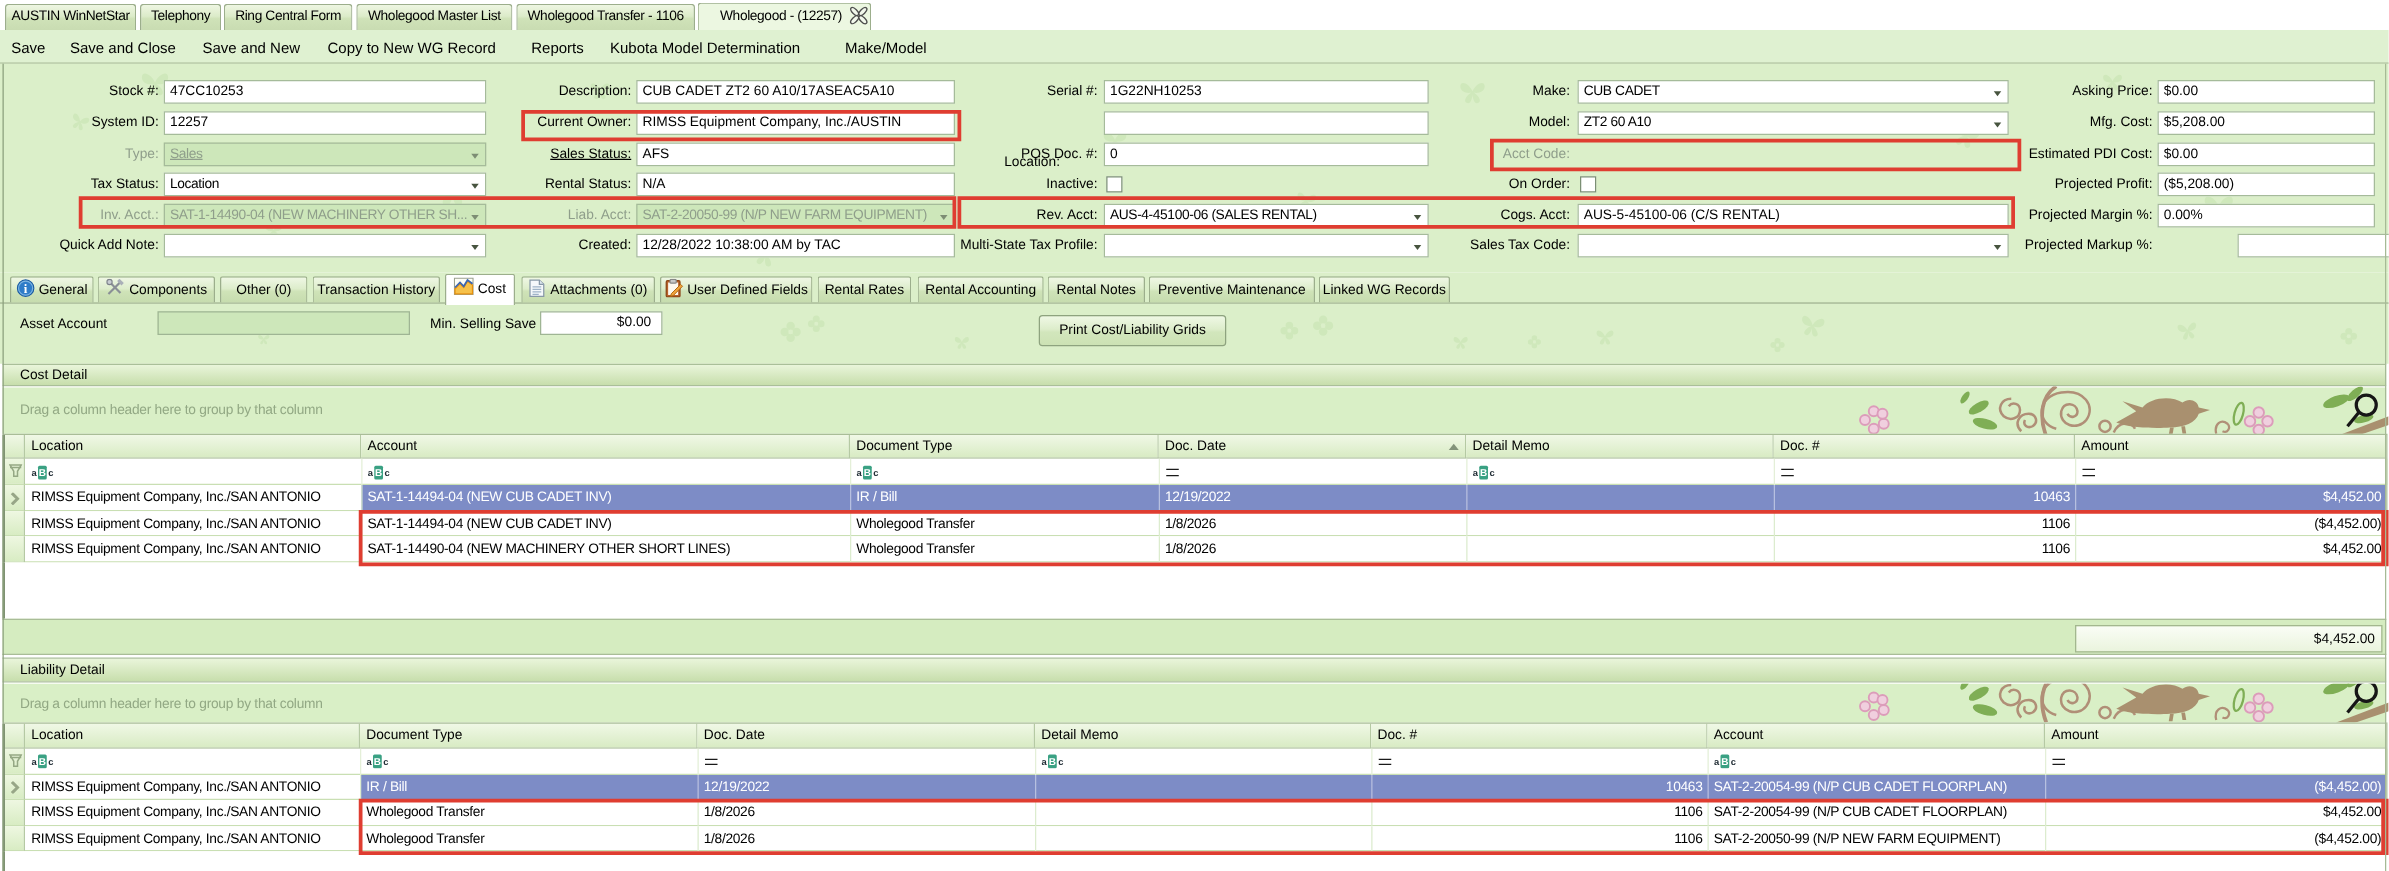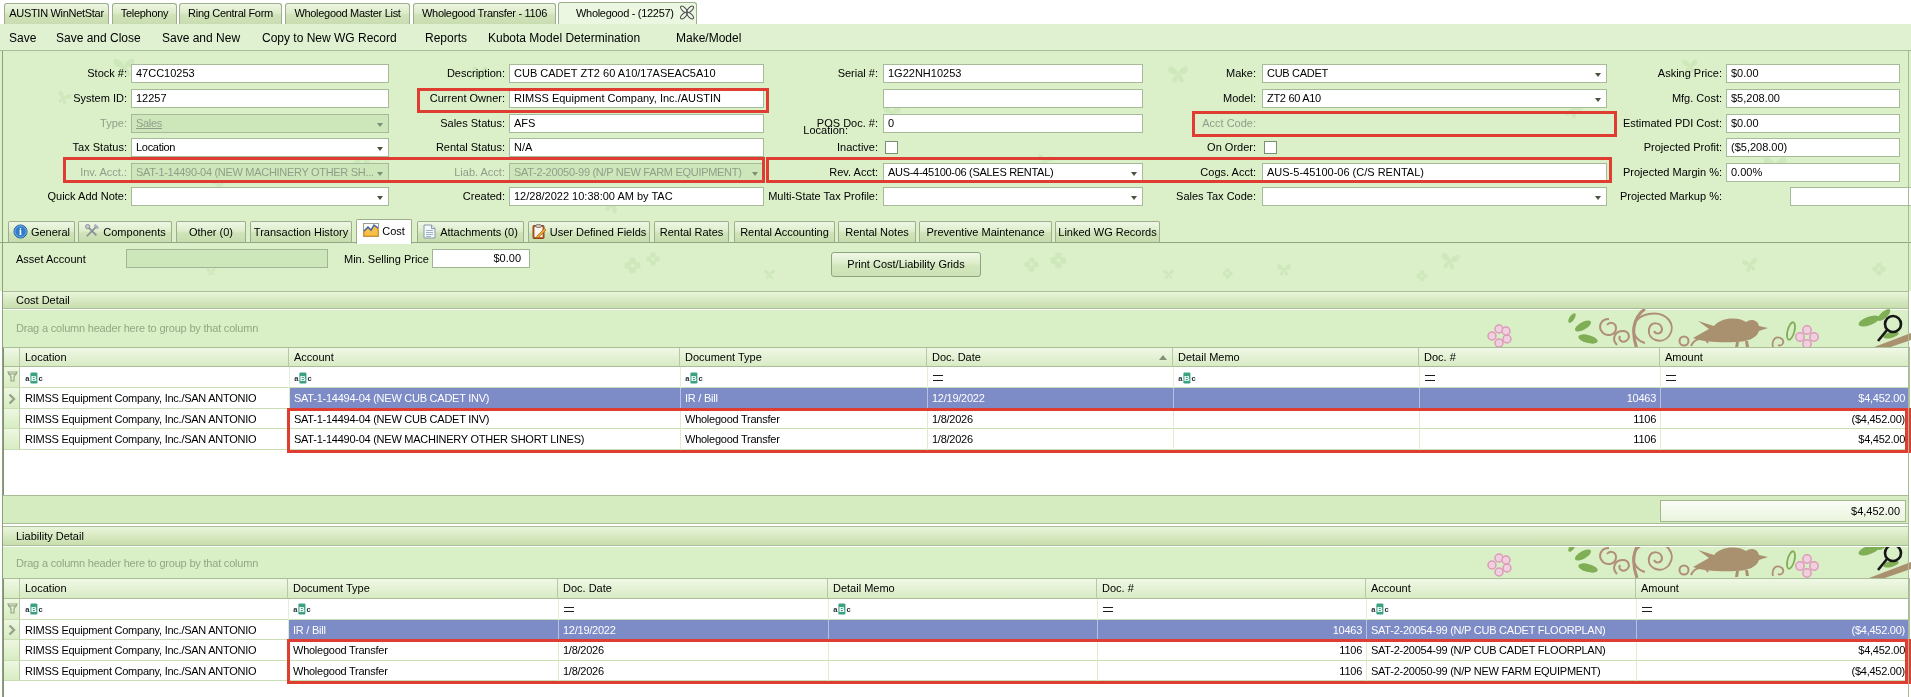--- a/index.html
+++ b/index.html
@@ -139,21 +139,21 @@
       <div style="overflow:hidden;height:100%;margin-right:11px;letter-spacing:-0.3px;">ZT2 60 A10</div>
       <div class="arr"></div>
     </div>
 <div class="lab" style="left:1522px;top:89px;width:200px;">Mfg. Cost:</div>
 <div class="fld" style="left:1726px;top:89px;width:174px;">$5,208.00</div>
 <div class="lab" style="left:-73px;top:114px;width:200px;color:#8f9e8b;">Type:</div>
 <div class="fld dis" style="left:131px;top:114px;width:258px;">
       <div style="overflow:hidden;height:100%;margin-right:11px;letter-spacing:-0.3px;text-decoration:underline;">Sales</div>
       <div class="arr arrd"></div>
     </div>
-<div class="lab" style="left:305px;top:114px;width:200px;">Sales Status:</div>
+<div class="lab" style="left:305px;top:114px;width:200px;text-decoration:underline;">Sales Status:</div>
 <div class="fld" style="left:509px;top:114px;width:255px;">AFS</div>
 <div class="lab" style="left:678px;top:114px;width:200px;">POS Doc. #:</div>
 <div class="fld" style="left:883px;top:114px;width:260px;">0</div>
 <div class="lab" style="left:1056px;top:114px;width:200px;color:#8f9e8b;">Acct Code:</div>
 <div class="lab" style="left:1522px;top:114px;width:200px;">Estimated PDI Cost:</div>
 <div class="fld" style="left:1726px;top:114px;width:174px;">$0.00</div>
 <div class="lab" style="left:-73px;top:138px;width:200px;">Tax Status:</div>
 <div class="fld" style="left:131px;top:138px;width:258px;">
       <div style="overflow:hidden;height:100%;margin-right:11px;letter-spacing:-0.3px;">Location</div>
       <div class="arr"></div>
@@ -340,21 +340,21 @@
       </g>
       <circle cx="10" cy="10" r="2.2" fill="#dbefc9"></circle>
     </svg>
 <svg class="ab" style="left:205px;top:265px;" width="12" height="12" viewBox="0 0 24 24">
       <g transform="rotate(0 12 12)" fill="#cfe8bb">
         <path d="M12 12 C9.5 6,3 3.5,3 8.5 C3 12.5,8 13.8,11 13 C8 15,4.5 19.5,8 20.7 C11 21.7,12 16,12 14 C12 16,13 21.7,16 20.7 C19.5 19.5,16 15,13 13 C16 13.8,21 12.5,21 8.5 C21 3.5,14.5 6,12 12 Z"></path>
       </g>
     </svg>
 <div class="ab" style="left:16px;top:253px;line-height:13px;">Asset Account</div>
 <div class="ab" style="left:126px;top:249px;width:202px;height:19px;background:#cde7ba;border:1px solid #9fb594;"></div>
-<div class="ab" style="left:344px;top:253px;line-height:13px;">Min. Selling Price</div>
+<div class="ab" style="left:344px;top:253px;line-height:13px;">Min. Selling Save</div>
 <div class="ab" style="left:432px;top:249px;width:98px;height:19px;background:#fff;border:1px solid #9fb594;line-height:17px;text-align:right;padding-right:8px;">$0.00</div>
 <div class="ab" style="left:831px;top:252px;width:150px;height:25px;border:1px solid #8ea37f;border-radius:3px;background:linear-gradient(#eff8e5 0%,#ddedcb 45%,#d2e6bc 55%,#cce2b4 100%);text-align:center;line-height:23px;">Print Cost/Liability Grids</div>
 <div class="ab" style="left:2px;top:291px;width:1907px;height:18px;background:linear-gradient(#e9f5da,#c7deac);border-top:1px solid #aabf99;border-bottom:1px solid #aabf99;line-height:17px;padding-left:14px;">Cost Detail</div>
 <div class="ab" style="left:2px;top:310px;width:1907px;height:37px;background:#d9efc6;"></div>
 <div class="ab" style="left:16px;top:322px;color:#92a884;letter-spacing:-0.2px;">Drag a column header here to group by that column</div>
 <div class="ab" style="left:1441px;top:309px;width:470px;height:38px;overflow:hidden;">
       <svg style="position:absolute;left:0;top:0px;" width="470" height="40" viewBox="0 0 470 40">
         <g fill="#f0cfde" stroke="#dc9cba" stroke-width="1.5">
           <circle cx="58" cy="20" r="4"></circle>
           <circle cx="51" cy="27" r="4"></circle>

